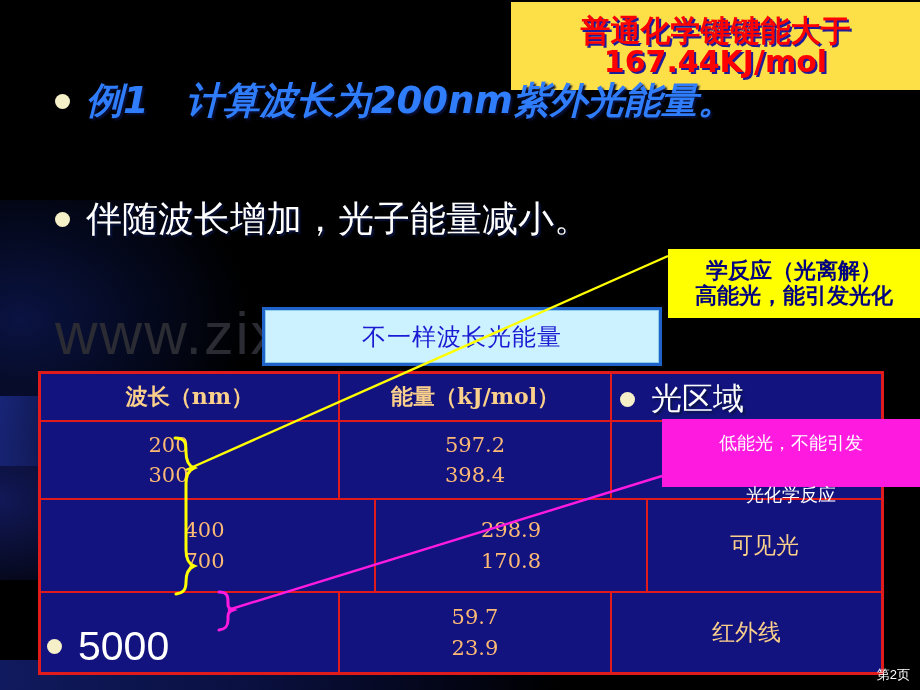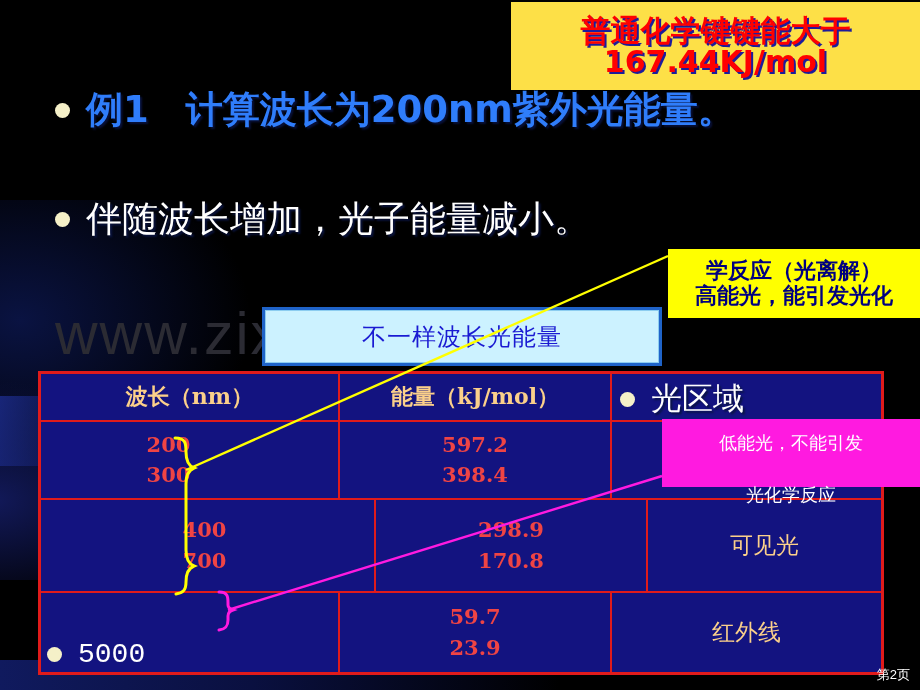--- a/index.html
+++ b/index.html
@@ -43,21 +43,21 @@
     font-family:"DejaVu Sans","Liberation Sans",sans-serif;
     white-space:nowrap;
   }
 
   
   .bullet-row{position:absolute;display:flex;align-items:center;white-space:nowrap;}
   .dot{
     display:inline-block;border-radius:50%;background:#f5f0c8;
     width:15px;height:15px;margin-right:16px;flex:0 0 auto;
   }
-  .b1{left:55px;top:85px;}
+  .b1{left:55px;top:76px;font-style:italic;}
   .b1 .txt{
     color:#2f7dfb;font-weight:bold;font-size:37px;
     text-shadow:2px 2px 2px #081038;
   }
   .b2{left:55px;top:195px;}
   .b2 .txt{
     color:#ffffff;font-size:36px;
     text-shadow:2px 2px 2px #0a1440;
   }
 
@@ -90,37 +90,37 @@
         text-align:center;position:relative;}
   .cell.c1{width:297px;}
   .cell.c2{width:274px;border-left:2px solid #e01b1b;border-right:2px solid #e01b1b;}
   .cell.c3{flex:1;}
   .r-head{height:46px;}
   .r1{height:78px;}
   .r2{height:93px;padding-left:36px;}
   .r3{height:81px;}
 
   .hdr{color:#fbd08a;font-size:22px;font-family:"DejaVu Serif","Liberation Serif",serif;font-weight:bold;}
-  .num{color:#ef4444;font-size:21px;font-family:"DejaVu Serif","Liberation Serif",serif;font-weight:bold;line-height:1.45;}
+  .num{color:#fdba74;font-size:21px;font-family:"DejaVu Serif","Liberation Serif",serif;font-weight:normal;line-height:1.45;}
   .zone{color:#fbd08a;font-size:23px;}
 
   .numstack{display:flex;flex-direction:column;align-items:center;}
   .wl-stack{margin-right:42px;}
 
   
   .zonehead{
     position:absolute;left:8px;top:4px;display:flex;align-items:center;white-space:nowrap;
   }
   .zonehead .txt{color:#ffffff;font-size:31px;text-shadow:2px 2px 2px #0a1440;}
 
   
   .row5000{
     position:absolute;left:6px;bottom:2px;display:flex;align-items:center;white-space:nowrap;
   }
-  .row5000 .txt{color:#ffffff;font-size:28px;font-family:Liberation Mono, monospace;}
+  .row5000 .txt{color:#ffffff;font-size:41px;font-family:Liberation Sans, sans-serif;}
 
   
   .magentabox{
     position:absolute;left:662px;top:419px;width:258px;height:68px;
     background:#ff1ae0;
     display:flex;flex-direction:column;align-items:center;justify-content:center;
     line-height:1.12;
   }
   .magentabox .ln{color:#ffffff;font-weight:normal;font-size:18px;white-space:nowrap;margin-top:32px;}
 

